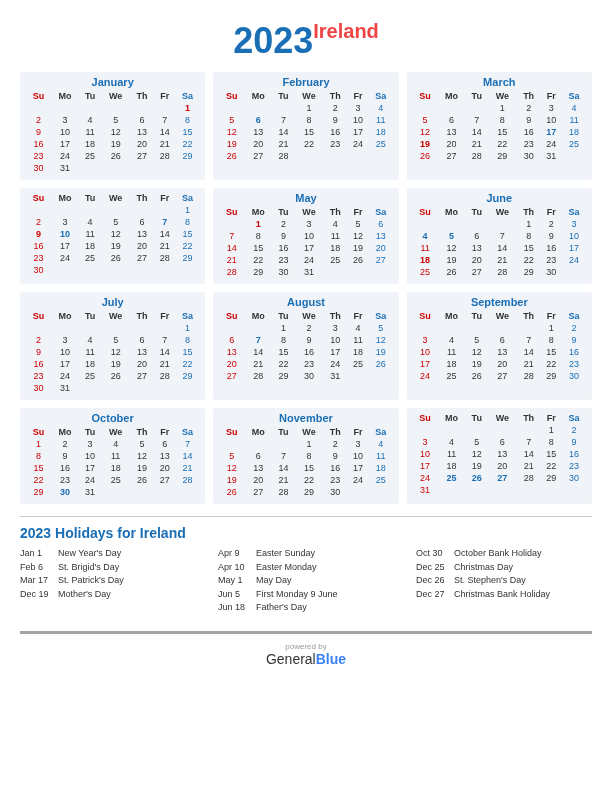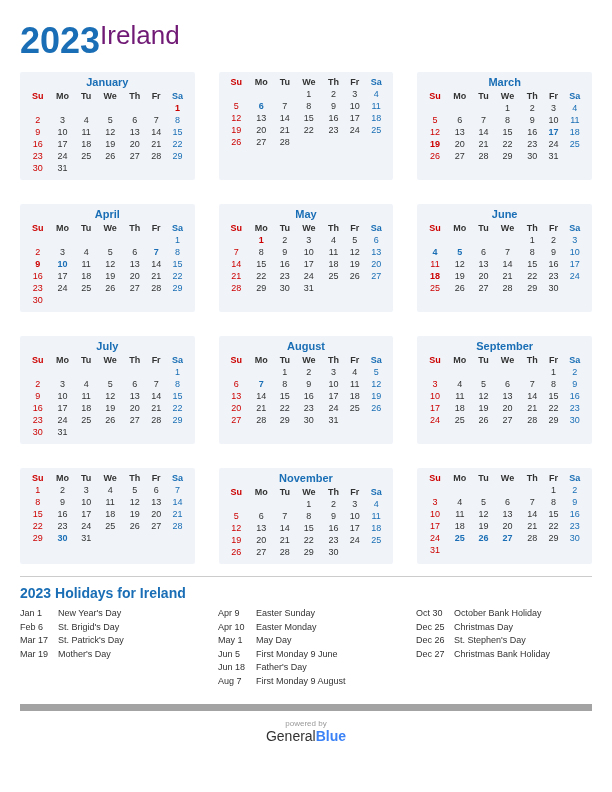--- a/index.html
+++ b/index.html
@@ -6,38 +6,38 @@
     body {
       font-family: Arial, sans-serif;
       background: #fff;
       width: 612px;
       min-height: 792px;
       padding: 20px;
       font-size: 10px;
     }
     .header {
       display: flex;
-      justify-content: flex-start;
+      justify-content: center;
       align-items: flex-start;
       margin-bottom: 10px;
     }
     .year {
       font-size: 36px;
       font-weight: bold;
       color: #1a6eb5;
     }
     .country {
-      font-size: 26px;
-      color: #701a75;
-      font-weight: normal;
+      font-size: 20px;
+      color: #ef4444;
+      font-weight: bold;
     }
     .calendars-grid {
       display: grid;
       grid-template-columns: repeat(3, 1fr);
-      gap: 24px;
+      gap: 8px;
     }
     .month-block {
       background: #f0f4f8;
       border-radius: 2px;
       padding: 4px 6px 6px;
     }
     .month-name {
       text-align: center;
       color: #1a6eb5;
       font-weight: bold;
@@ -95,21 +95,21 @@
       color: #333;
       min-width: 32px;
       font-weight: normal;
     }
     .holiday-name {
       color: #333;
     }
     .footer {
       margin-top: 16px;
       text-align: center;
-      border-top: 7px solid #a3a3a3;
+      border-top: 3px solid #a3a3a3;
       padding-top: 8px;
     }
     .powered-by {
       font-size: 8px;
       color: #999;
     }
     .brand {
       font-size: 14px;
       color: #333;
       font-weight: bold;
@@ -192,20 +192,21 @@
             <td></td>
             <td></td>
             <td></td>
             <td></td>
             <td></td>
           </tr>
         </tbody>
       </table>
     </div>
     <div class="month-block">
+      <div class="month-name">February</div>
       <table class="cal-table">
         <thead>
           <tr>
             <th class="sun-col">Su</th>
             <th>Mo</th>
             <th>Tu</th>
             <th>We</th>
             <th>Th</th>
             <th>Fr</th>
             <th class="sat-col">Sa</th>
@@ -317,21 +318,20 @@
             <td>28</td>
             <td>29</td>
             <td>30</td>
             <td>31</td>
             <td></td>
           </tr>
         </tbody>
       </table>
     </div>
     <div class="month-block">
-      <div class="month-name">April</div>
       <table class="cal-table">
         <thead>
           <tr>
             <th class="sun-col">Su</th>
             <th>Mo</th>
             <th>Tu</th>
             <th>We</th>
             <th>Th</th>
             <th>Fr</th>
             <th class="sat-col">Sa</th>
@@ -713,20 +713,21 @@
             <td>26</td>
             <td>27</td>
             <td>28</td>
             <td>29</td>
             <td class="sat-day">30</td>
           </tr>
         </tbody>
       </table>
     </div>
     <div class="month-block">
+      <div class="month-name">October</div>
       <table class="cal-table">
         <thead>
           <tr>
             <th class="sun-col">Su</th>
             <th>Mo</th>
             <th>Tu</th>
             <th>We</th>
             <th>Th</th>
             <th>Fr</th>
             <th class="sat-col">Sa</th>
@@ -929,21 +930,21 @@
         </div>
         <div class="holiday-item">
           <span class="holiday-date">Feb 6</span>
           <span class="holiday-name">St. Brigid's Day</span>
         </div>
         <div class="holiday-item">
           <span class="holiday-date">Mar 17</span>
           <span class="holiday-name">St. Patrick's Day</span>
         </div>
         <div class="holiday-item">
-          <span class="holiday-date">Mar 19</span>
+          <span class="holiday-date">Dec 19</span>
           <span class="holiday-name">Mother's Day</span>
         </div>
       </div>
       <div>
         <div class="holiday-item">
           <span class="holiday-date">Apr 9</span>
           <span class="holiday-name">Easter Sunday</span>
         </div>
         <div class="holiday-item">
           <span class="holiday-date">Apr 10</span>
@@ -953,24 +954,20 @@
           <span class="holiday-date">May 1</span>
           <span class="holiday-name">May Day</span>
         </div>
         <div class="holiday-item">
           <span class="holiday-date">Jun 5</span>
           <span class="holiday-name">First Monday 9 June</span>
         </div>
         <div class="holiday-item">
           <span class="holiday-date">Jun 18</span>
           <span class="holiday-name">Father's Day</span>
-        </div>
-        <div class="holiday-item">
-          <span class="holiday-date">Aug 7</span>
-          <span class="holiday-name">First Monday 9 August</span>
         </div>
       </div>
       <div>
         <div class="holiday-item">
           <span class="holiday-date">Oct 30</span>
           <span class="holiday-name">October Bank Holiday</span>
         </div>
         <div class="holiday-item">
           <span class="holiday-date">Dec 25</span>
           <span class="holiday-name">Christmas Day</span>

